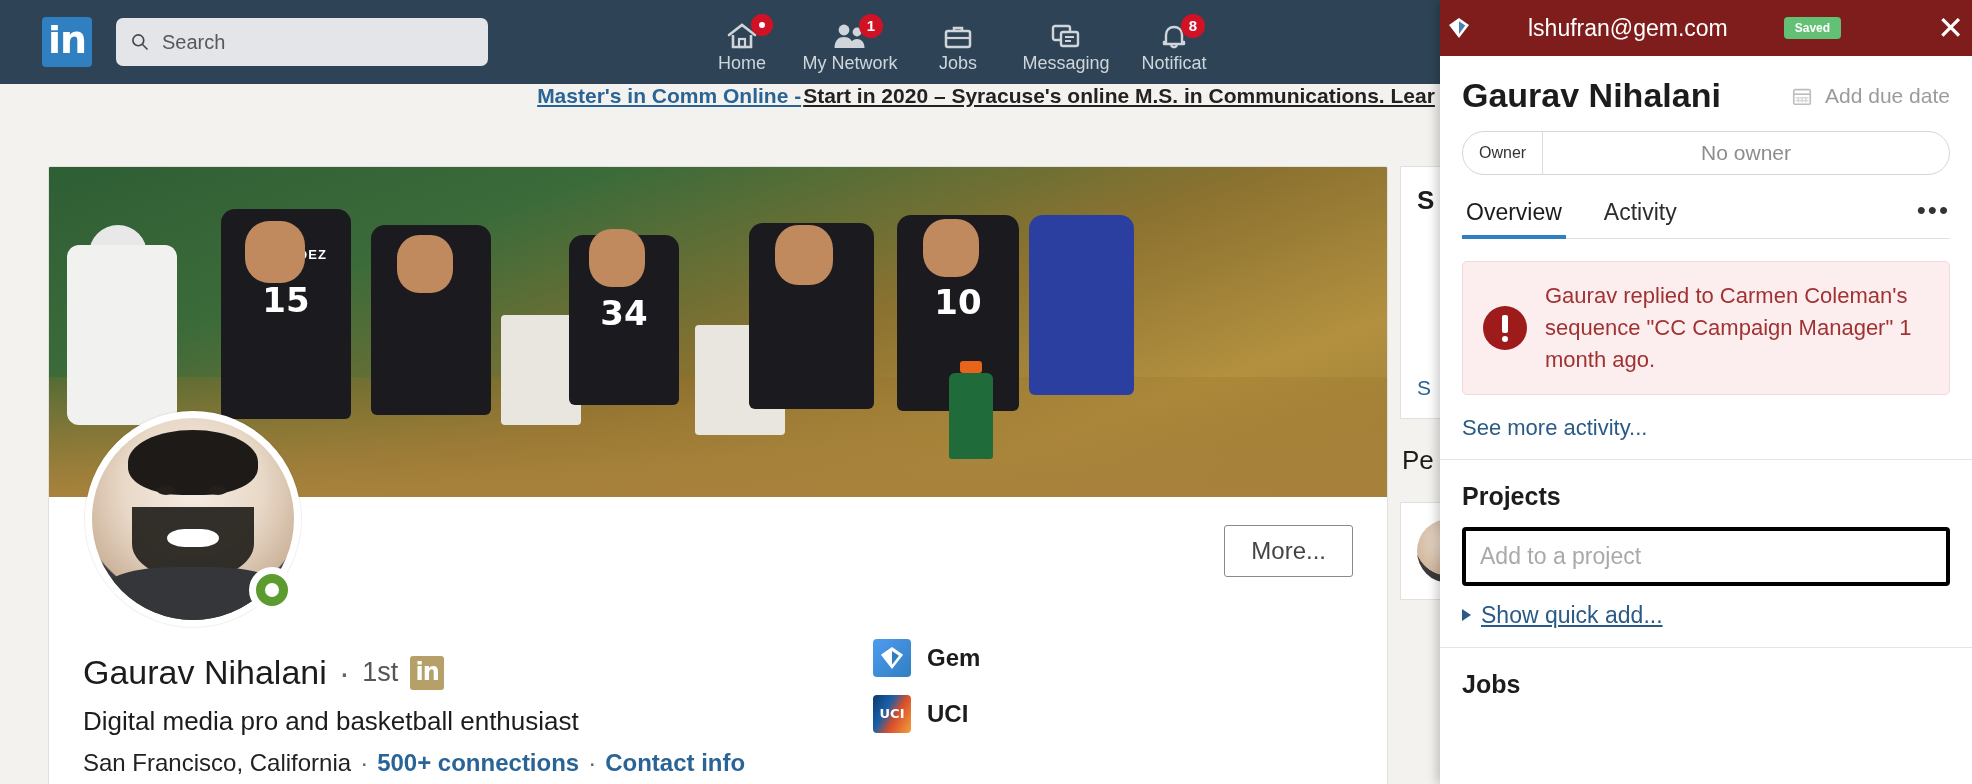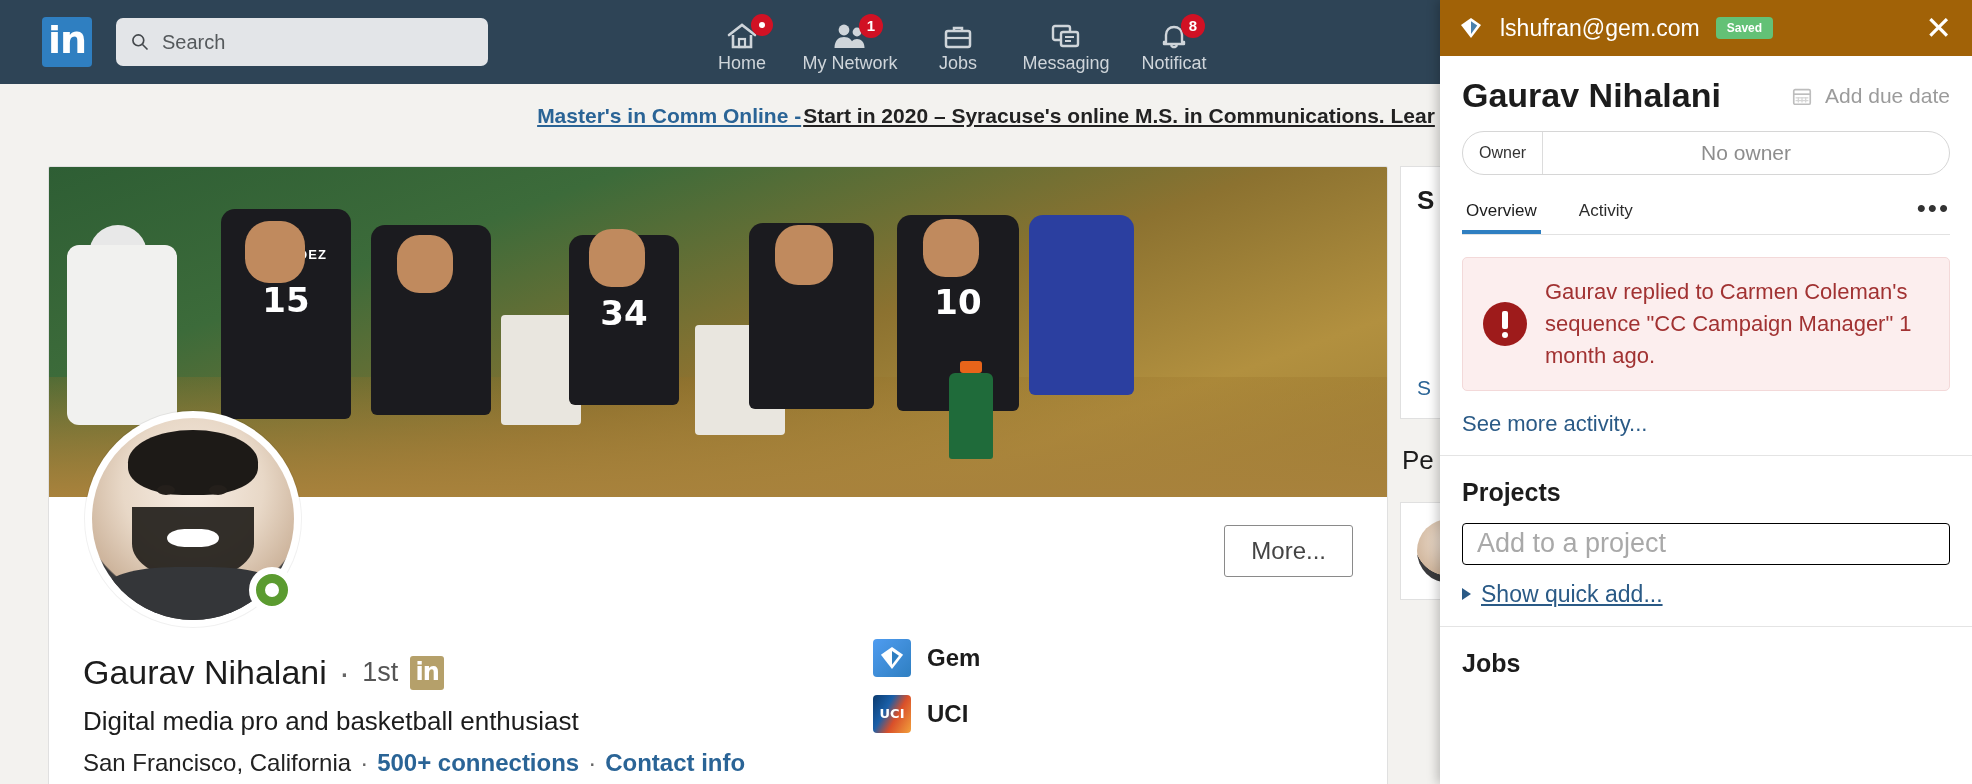--- a/index.html
+++ b/index.html
@@ -66,21 +66,21 @@
   .badge.dot::after {
     content: ""; position: absolute; top: 8px; left: 8px;
     width: 6px; height: 6px; border-radius: 50%; background: #fff;
   }
 
   
   .ad-banner {
     position: absolute; top: 84px; left: 0;
     width: 1972px; height: 44px;
     background: #f3f2ef;
-    display: flex; align-items: flex-end; justify-content: center;
+    display: flex; align-items: flex-start; justify-content: center;
     font-size: 21px; white-space: nowrap;
     overflow: hidden;
   }
   .ad-link { color: #2a6496; font-weight: bold; text-decoration: underline; }
   .ad-rest { color: #222; font-weight: bold; text-decoration: underline; margin-left: 2px; }
 
   
   .profile-card {
     position: absolute; top: 166px; left: 48px;
     width: 1340px; height: 660px;
@@ -203,23 +203,24 @@
   .gem-panel {
     position: absolute; right: 0; top: 0;
     width: 532px; height: 784px;
     background: #fff;
     box-shadow: -3px 0 10px rgba(0,0,0,.22);
     z-index: 10;
     display: flex; flex-direction: column;
     overflow: hidden;
   }
   .gem-head {
-    height: 56px; background: #a16207;
-    display: flex; align-items: center; padding: 0 16px;
+    height: 56px; background: #7f1d1d;
+    display: flex; align-items: center; padding: 0 4px;
     flex: 0 0 auto;
+    gap: 40px;
   }
   .gem-diamond { width: 30px; height: 30px; flex: 0 0 auto; }
   .gem-email { color: #fff; font-size: 23px; margin-left: 14px; }
   .saved-badge {
     margin-left: 16px; background: #63c176; color: #fff;
     font-size: 12px; font-weight: bold;
     padding: 4px 11px; border-radius: 4px;
   }
   .gem-close {
     margin-left: auto; color: #fff; font-size: 32px;
@@ -241,21 +242,21 @@
   }
   .owner-label { padding: 0 16px; font-size: 16px; color: #333; border-right: 1px solid #dcdcdc; height: 100%; line-height: 42px; }
   .owner-value { flex: 1; text-align: center; font-size: 21px; color: #8d8d8d; }
 
   .gem-tabs {
     display: flex; align-items: center;
     margin: 18px 22px 0 22px;
     border-bottom: 1px solid #e2e2e2; flex: 0 0 auto;
   }
   .gem-tab {
-    font-size: 17px; color: #2c2c2c; padding: 6px 4px 12px 4px;
+    font-size: 23px; color: #2c2c2c; padding: 6px 4px 12px 4px;
     margin-right: 34px; cursor: pointer; position: relative;
   }
   .gem-tab.active { color: #1c1c1c; }
   .gem-tab.active::after {
     content: ""; position: absolute; left: 0; right: 0; bottom: -1px;
     height: 4px; background: #2f7fc1;
   }
   .gem-more { margin-left: auto; font-size: 26px; color: #333; letter-spacing: 2px; padding-bottom: 10px; cursor: pointer; }
 
   .gem-scroll { flex: 1; overflow: hidden; }
@@ -279,23 +280,23 @@
     width: 6px; height: 6px; background: #fff; border-radius: 50%;
   }
   .alert-text { color: #a13232; font-size: 22px; line-height: 1.45; }
 
   .see-more { margin: 20px 22px 18px 22px; color: #2a5a86; font-size: 22px; cursor: pointer; }
   .sec-divider { height: 1px; background: #e4e4e4; }
 
   .gem-section { padding: 22px 22px 18px 22px; }
   .sec-title { font-size: 25px; font-weight: bold; color: #1c1c1c; }
   .proj-input {
-    margin-top: 16px; width: 100%; height: 42px;
-    border: 1px solid #000000; border-radius: 4px;
-    padding: 0 14px; font-size: 27px; color: #333; outline: none;
+    margin-top: 16px; width: 100%; height: 59px;
+    border: 4px solid #000000; border-radius: 4px;
+    padding: 0 14px; font-size: 23px; color: #333; outline: none;
     font-family: "Liberation Sans", sans-serif;
   }
   .proj-input::placeholder { color: #a9a9a9; }
   .quick-add { margin-top: 16px; display: flex; align-items: center; gap: 10px; cursor: pointer; }
   .caret { width: 0; height: 0; border-left: 9px solid #2a5a86; border-top: 6px solid transparent; border-bottom: 6px solid transparent; }
   .quick-add-lbl { color: #2a5a86; font-size: 23px; text-decoration: underline; }
 </style>
 </head>
 <body>
 

